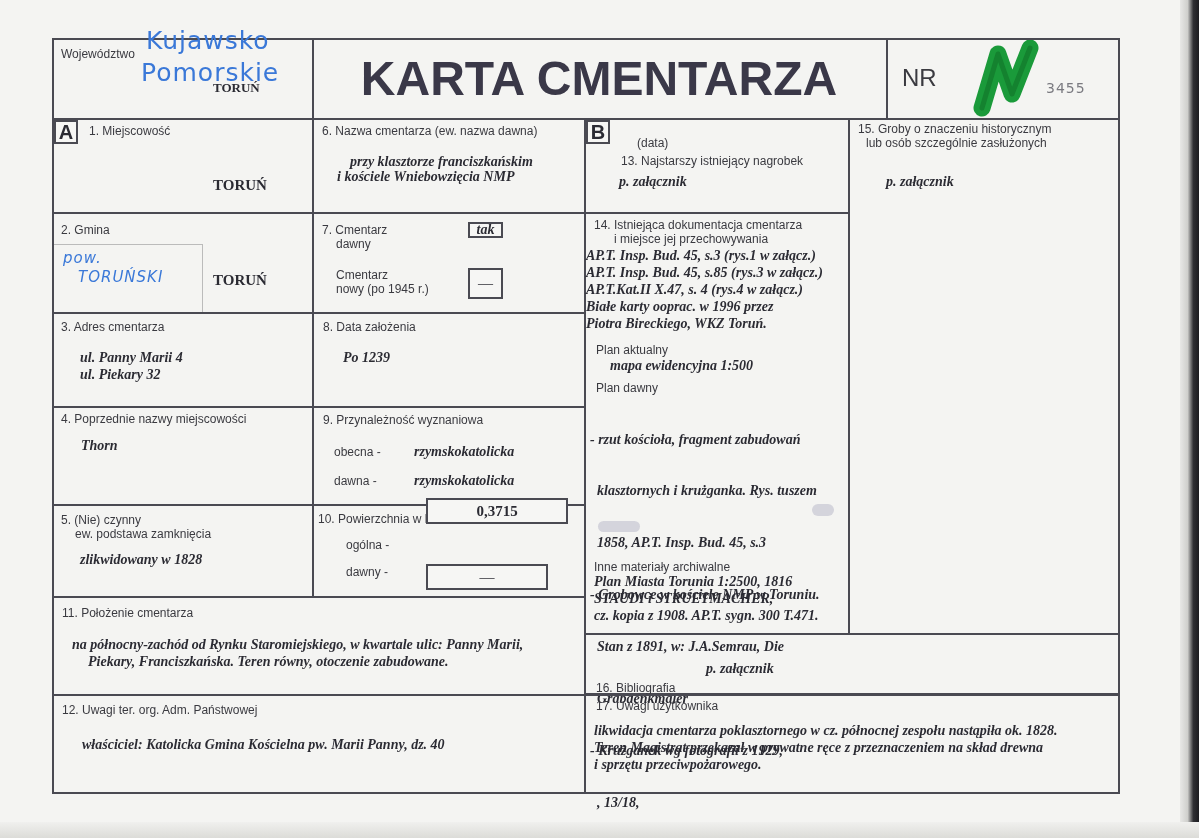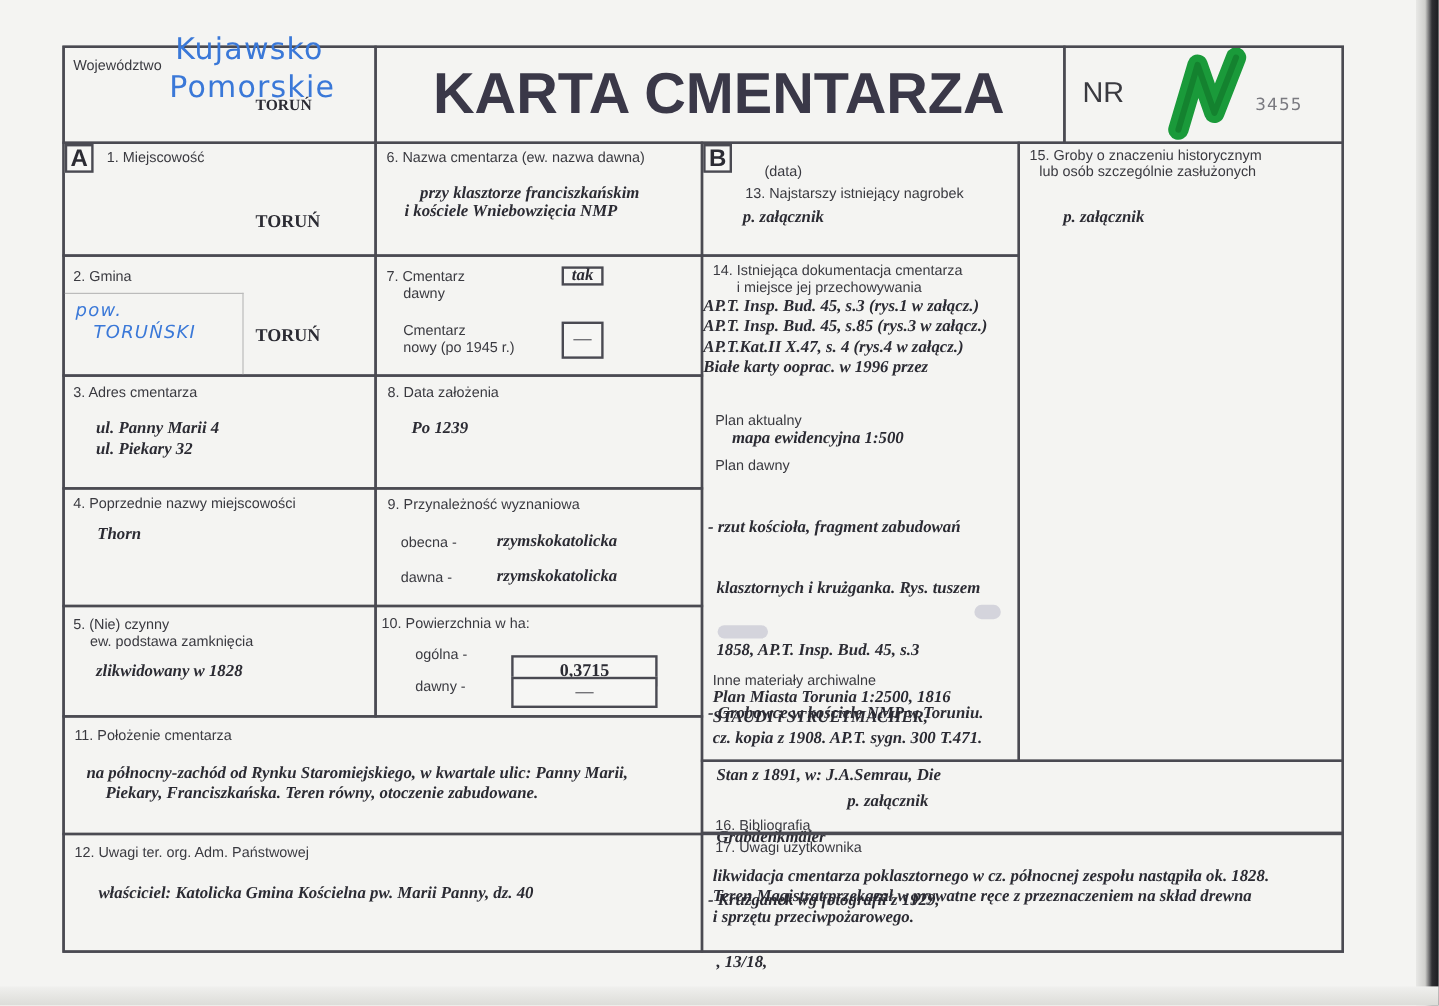--- a/index.html
+++ b/index.html
@@ -118,20 +118,21 @@
 <div class="smallbox" style="left:468px;top:268px;width:35px;height:31px;font-weight:normal;">—</div>
 
 <div class="b" style="left:584px;top:212px;width:266px;height:423px;"></div>
 <div class="lbl" style="left:594px;top:218px;">14. Istniejąca dokumentacja cmentarza</div>
 <div class="lbl" style="left:614px;top:232px;">i miejsce jej przechowywania</div>
 <div class="doc-lines val" style="left:586px;top:247px;font-size:14px;line-height:17px;">
   <div>AP.T. Insp. Bud. 45, s.3 (rys.1 w załącz.)</div>
   <div>AP.T. Insp. Bud. 45, s.85 (rys.3 w załącz.)</div>
   <div>AP.T.Kat.II X.47, s. 4 (rys.4 w załącz.)</div>
   <div>Białe karty ooprac. w 1996 przez</div>
+  <div>Piotra Bireckiego, WKZ Toruń.</div>
 </div>
 <div class="lbl" style="left:596px;top:343px;">Plan aktualny</div>
 <div class="val" style="left:610px;top:357px;">mapa ewidencyjna 1:500</div>
 <div class="lbl" style="left:596px;top:381px;">Plan dawny</div>
 <div class="doc-lines val" style="left:590px;top:396px;font-size:14px;line-height:17.3px;white-space:pre;">
   <div style="white-space:pre;">- rzut kościoła, fragment zabudowań</div>
   <div style="white-space:pre;">  klasztornych i krużganka. Rys. tuszem</div>
   <div style="white-space:pre;">  1858, AP.T. Insp. Bud. 45, s.3</div>
   <div style="white-space:pre;">- Grobowce w kościele NMP w Toruniu.</div>
   <div style="white-space:pre;">  Stan z 1891, w: J.A.Semrau, Die</div>
@@ -170,21 +171,21 @@
 <div class="val" style="left:414px;top:472px;">rzymskokatolicka</div>
 
 <div class="b" style="left:52px;top:504px;width:262px;height:94px;"></div>
 <div class="lbl" style="left:61px;top:513px;">5. (Nie) czynny</div>
 <div class="lbl" style="left:75px;top:527px;">ew. podstawa zamknięcia</div>
 <div class="val" style="left:80px;top:551px;">zlikwidowany w 1828</div>
 
 <div class="b" style="left:312px;top:504px;width:274px;height:94px;"></div>
 <div class="lbl" style="left:318px;top:512px;">10. Powierzchnia w ha:</div>
 <div class="lbl" style="left:346px;top:538px;">ogólna -</div>
-<div class="smallbox" style="left:426px;top:546px;width:122px;height:26px;">0,3715</div>
+<div class="smallbox" style="left:426px;top:498px;width:142px;height:26px;">0,3715</div>
 <div class="lbl" style="left:346px;top:565px;">dawny -</div>
 <div class="smallbox" style="left:426px;top:564px;width:122px;height:26px;font-weight:normal;">—</div>
 
 <div class="b" style="left:52px;top:596px;width:534px;height:100px;"></div>
 <div class="lbl" style="left:62px;top:606px;">11. Położenie cmentarza</div>
 <div class="val" style="left:72px;top:636px;font-size:14px;">na północny-zachód od Rynku Staromiejskiego, w kwartale ulic: Panny Marii,</div>
 <div class="val" style="left:72px;top:653px;font-size:14px;margin-left:16px;">Piekary, Franciszkańska. Teren równy, otoczenie zabudowane.</div>
 
 <div class="b" style="left:584px;top:633px;width:536px;height:62px;"></div>
 <div class="lbl" style="left:596px;top:641px;margin-top:40px;">16. Bibliografia</div>

